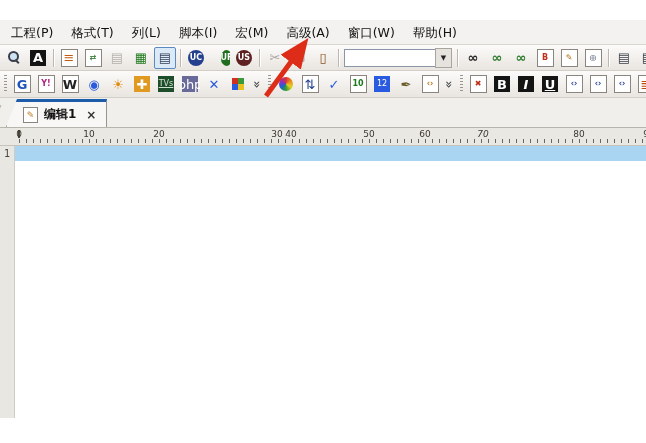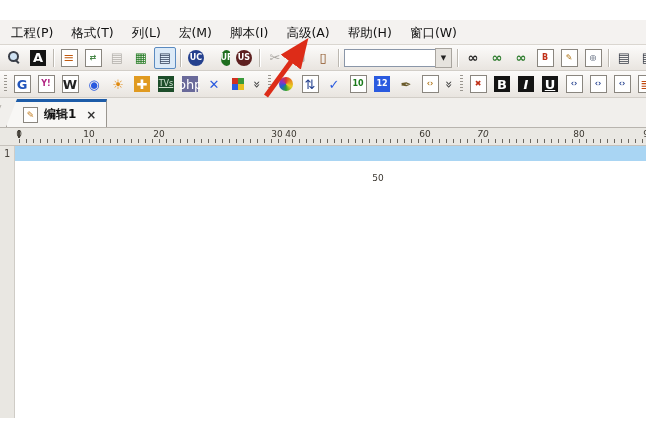--- a/index.html
+++ b/index.html
@@ -126,25 +126,25 @@
 </style>
 </head>
 <body>
 
 <div class="top-strip"></div>
 
 <div class="menubar">
     <span class="menu-item">工程(P)</span>
     <span class="menu-item">格式(T)</span>
     <span class="menu-item">列(L)</span>
+    <span class="menu-item">脚本(I)</span>
     <span class="menu-item">宏(M)</span>
-    <span class="menu-item">脚本(I)</span>
     <span class="menu-item">高级(A)</span>
+    <span class="menu-item">窗口(W)</span>
     <span class="menu-item">帮助(H)</span>
-    <span class="menu-item">窗口(W)</span>
   </div>
 
 <div class="toolbar row1">
     <div class="tbtn">
       <span class="shape-magnifier"></span>
     </div>
     <div class="tbtn">
       <span class="glyph boxed" style="color: rgb(255, 255, 255); background: rgb(20, 20, 20); font-weight: 700;">A</span>
     </div>
     <div class="sep"></div>
@@ -258,21 +258,21 @@
     <div class="tbtn">
       <span class="glyph doc" style="color: rgb(36, 64, 142);">⇅</span>
     </div>
     <div class="tbtn">
       <span class="glyph" style="color: rgb(42, 90, 223); font-weight: 700;">✓</span>
     </div>
     <div class="tbtn">
       <span class="glyph doc" style="color: rgb(26, 122, 26); font-weight: 700; font-size: 8px;">10</span>
     </div>
     <div class="tbtn">
-      <span class="glyph boxed" style="color: rgb(255, 255, 255); background: rgb(42, 90, 223); font-weight: 700; font-size: 8px;">12</span>
+      <span class="glyph boxed" style="color: rgb(255, 255, 255); background: rgb(42, 90, 223); font-weight: 400; font-size: 8px;">12</span>
     </div>
     <div class="tbtn">
       <span class="glyph" style="color: rgb(106, 90, 42);">✒</span>
     </div>
     <div class="tbtn">
       <span class="glyph doc" style="color: rgb(176, 118, 26); font-weight: 700; font-size: 8px;">‹›</span>
     </div>
     <div class="tbtn narrow">
       <span class="glyph rot90" style="color: rgb(51, 51, 51);">»</span>
     </div>
@@ -311,21 +311,21 @@
   </div>
 </div>
 
 <div class="ruler">
   <div class="ruler-cursor"></div>
 <span class="ruler-num" style="left: 19px;">0</span>
     <span class="ruler-num" style="left: 89px;">10</span>
     <span class="ruler-num" style="left: 159px;">20</span>
     <span class="ruler-num" style="left: 229px; margin-left: 48px;">30</span>
     <span class="ruler-num" style="left: 291px;">40</span>
-    <span class="ruler-num" style="left: 378px; margin-top: 44px;">50</span>
+    <span class="ruler-num" style="left: 369px;">50</span>
     <span class="ruler-num" style="left: 425px;">60</span>
     <span class="ruler-num" style="left: 483px; font-style: italic;">70</span>
     <span class="ruler-num" style="left: 579px; text-align: center;">80</span>
     <span class="ruler-num" style="left: 649px;">90</span>
   </div>
 
 <div class="editor">
   <div class="gutter">
       <div class="ln">1</div>
     </div>

